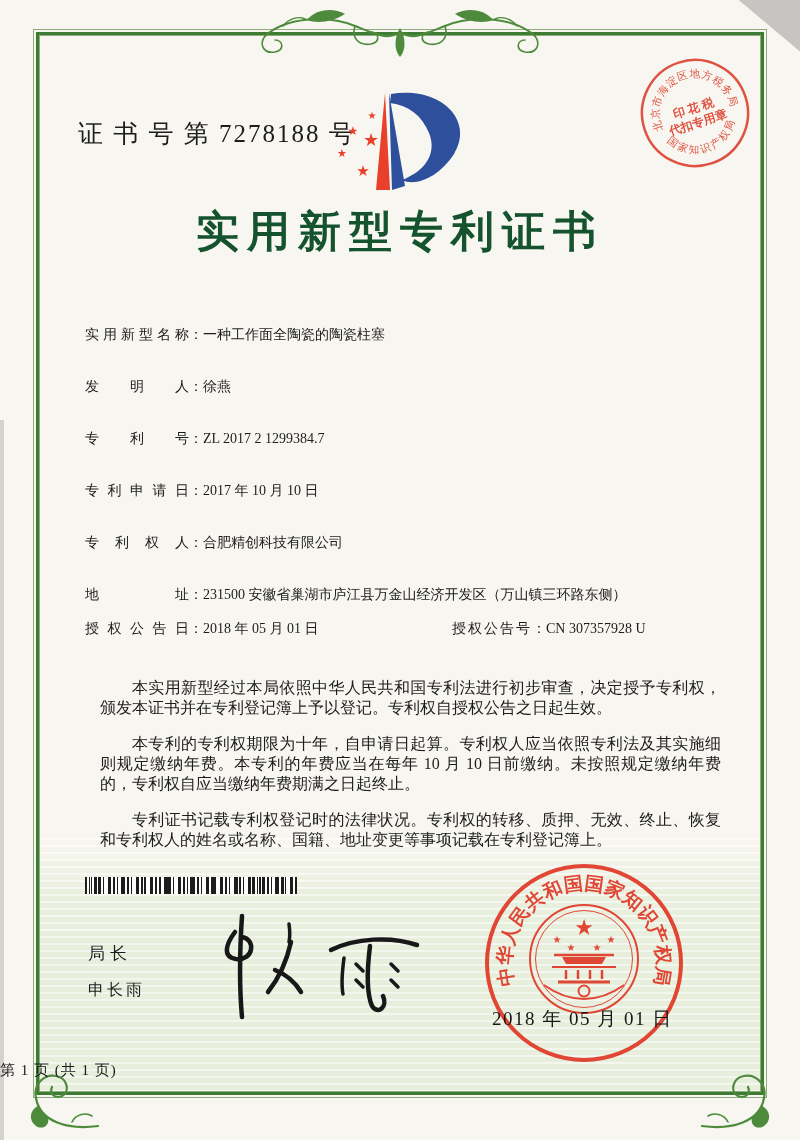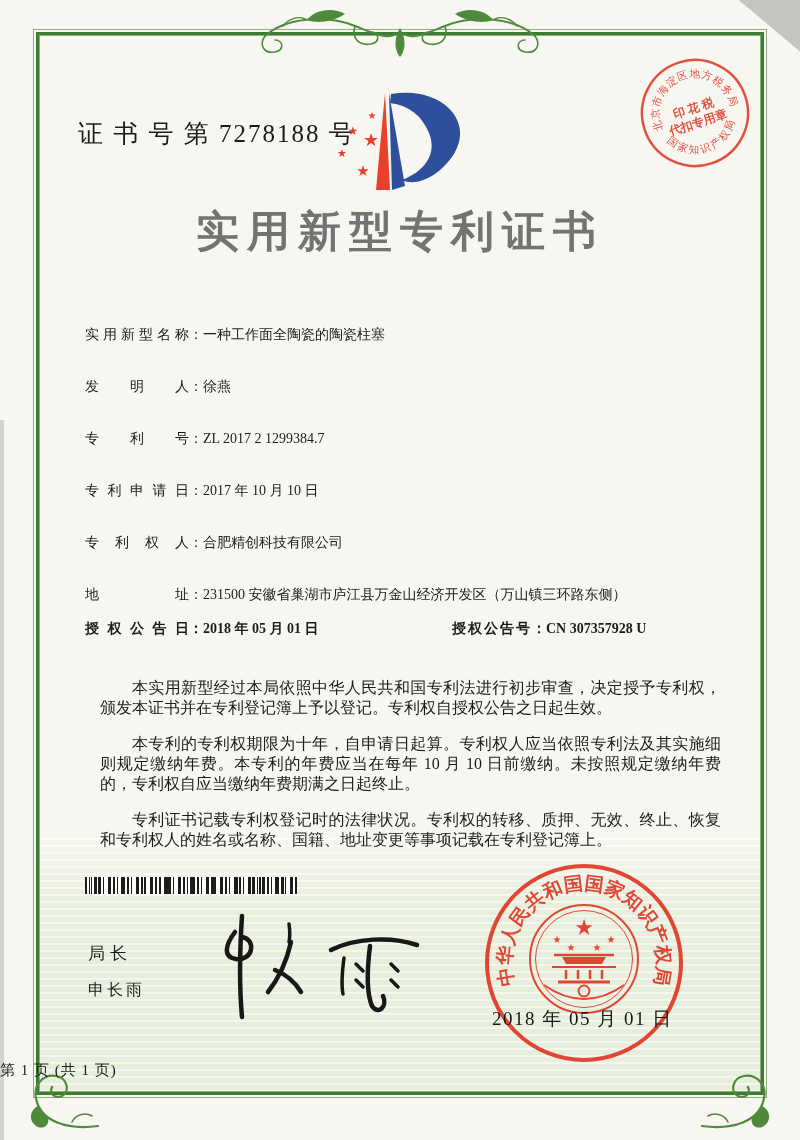--- a/index.html
+++ b/index.html
@@ -13,30 +13,30 @@
   .frame{position:absolute;left:33px;top:29px;right:33px;bottom:42px;
     border:1px solid #8fae80;
     box-shadow:inset 0 0 0 2px #f8f6f0, inset 0 0 0 5px #3e7c33, inset 0 0 0 6px #8fae80;}
   
   .tint{position:absolute;left:39px;right:39px;top:838px;bottom:48px;
     background-image:
       repeating-linear-gradient(0deg, rgba(255,255,255,.55) 0 2px, rgba(255,255,255,0) 2px 7px),
       linear-gradient(180deg, rgba(231,238,219,0) 0, rgba(231,238,219,.85) 55px, #e7eedb 110px);}
   .cert-no{position:absolute;left:78px;top:90px;font-size:25px;letter-spacing:2px;margin-top:27px;}
   .title{position:absolute;left:0;right:0;top:203px;margin:0;text-align:center;
-    font-size:43px;font-weight:700;letter-spacing:8px;color:#737373;}
+    font-size:43px;font-weight:700;letter-spacing:8px;color:#14532d;}
   .logo{position:absolute;left:325px;top:86px;}
   .tax-seal{position:absolute;left:630px;top:48px;transform:rotate(-18deg);opacity:.92;}
   .fields{position:absolute;left:85px;top:322px;right:60px;font-size:14px;}
   .frow{margin-bottom:26px;line-height:26px;}
   .frow .lbl{display:inline-block;width:104px;text-align:justify;text-align-last:justify;vertical-align:top;}
   .frow .colon{display:inline-block;vertical-align:top;}
   .frow .val{display:inline-block;vertical-align:top;max-width:440px;}
   .frow.addr{margin-bottom:8px;}
-  .grant-row{position:relative;font-weight:bold;}
+  .grant-row{position:relative;}
   .grant-no{position:absolute;left:367px;top:0;white-space:nowrap;}
   .grant-no .lbl{width:auto;letter-spacing:2px;}
   .paras{position:absolute;left:84px;top:662px;width:653px;}
   .paras p{margin:16px;font-size:16px;line-height:20px;text-indent:2em;text-align:justify;}
   .barcode{position:absolute;left:85px;top:877px;width:212px;height:17px;background-color:#fdfdfb;
     background-image:
       repeating-linear-gradient(90deg,#1d1d1d 0 2px,transparent 2px 4px,#1d1d1d 4px 5px,transparent 5px 9px,#1d1d1d 9px 12px,transparent 12px 14px),
       repeating-linear-gradient(90deg,transparent 0 6px,#1d1d1d 6px 7px,transparent 7px 13px,#1d1d1d 13px 15px,transparent 15px 23px);}
   .director-title{position:absolute;left:88px;top:942px;font-size:17px;letter-spacing:5px;}
   .director-name{position:absolute;left:88px;top:980px;font-size:16px;letter-spacing:3px;}

